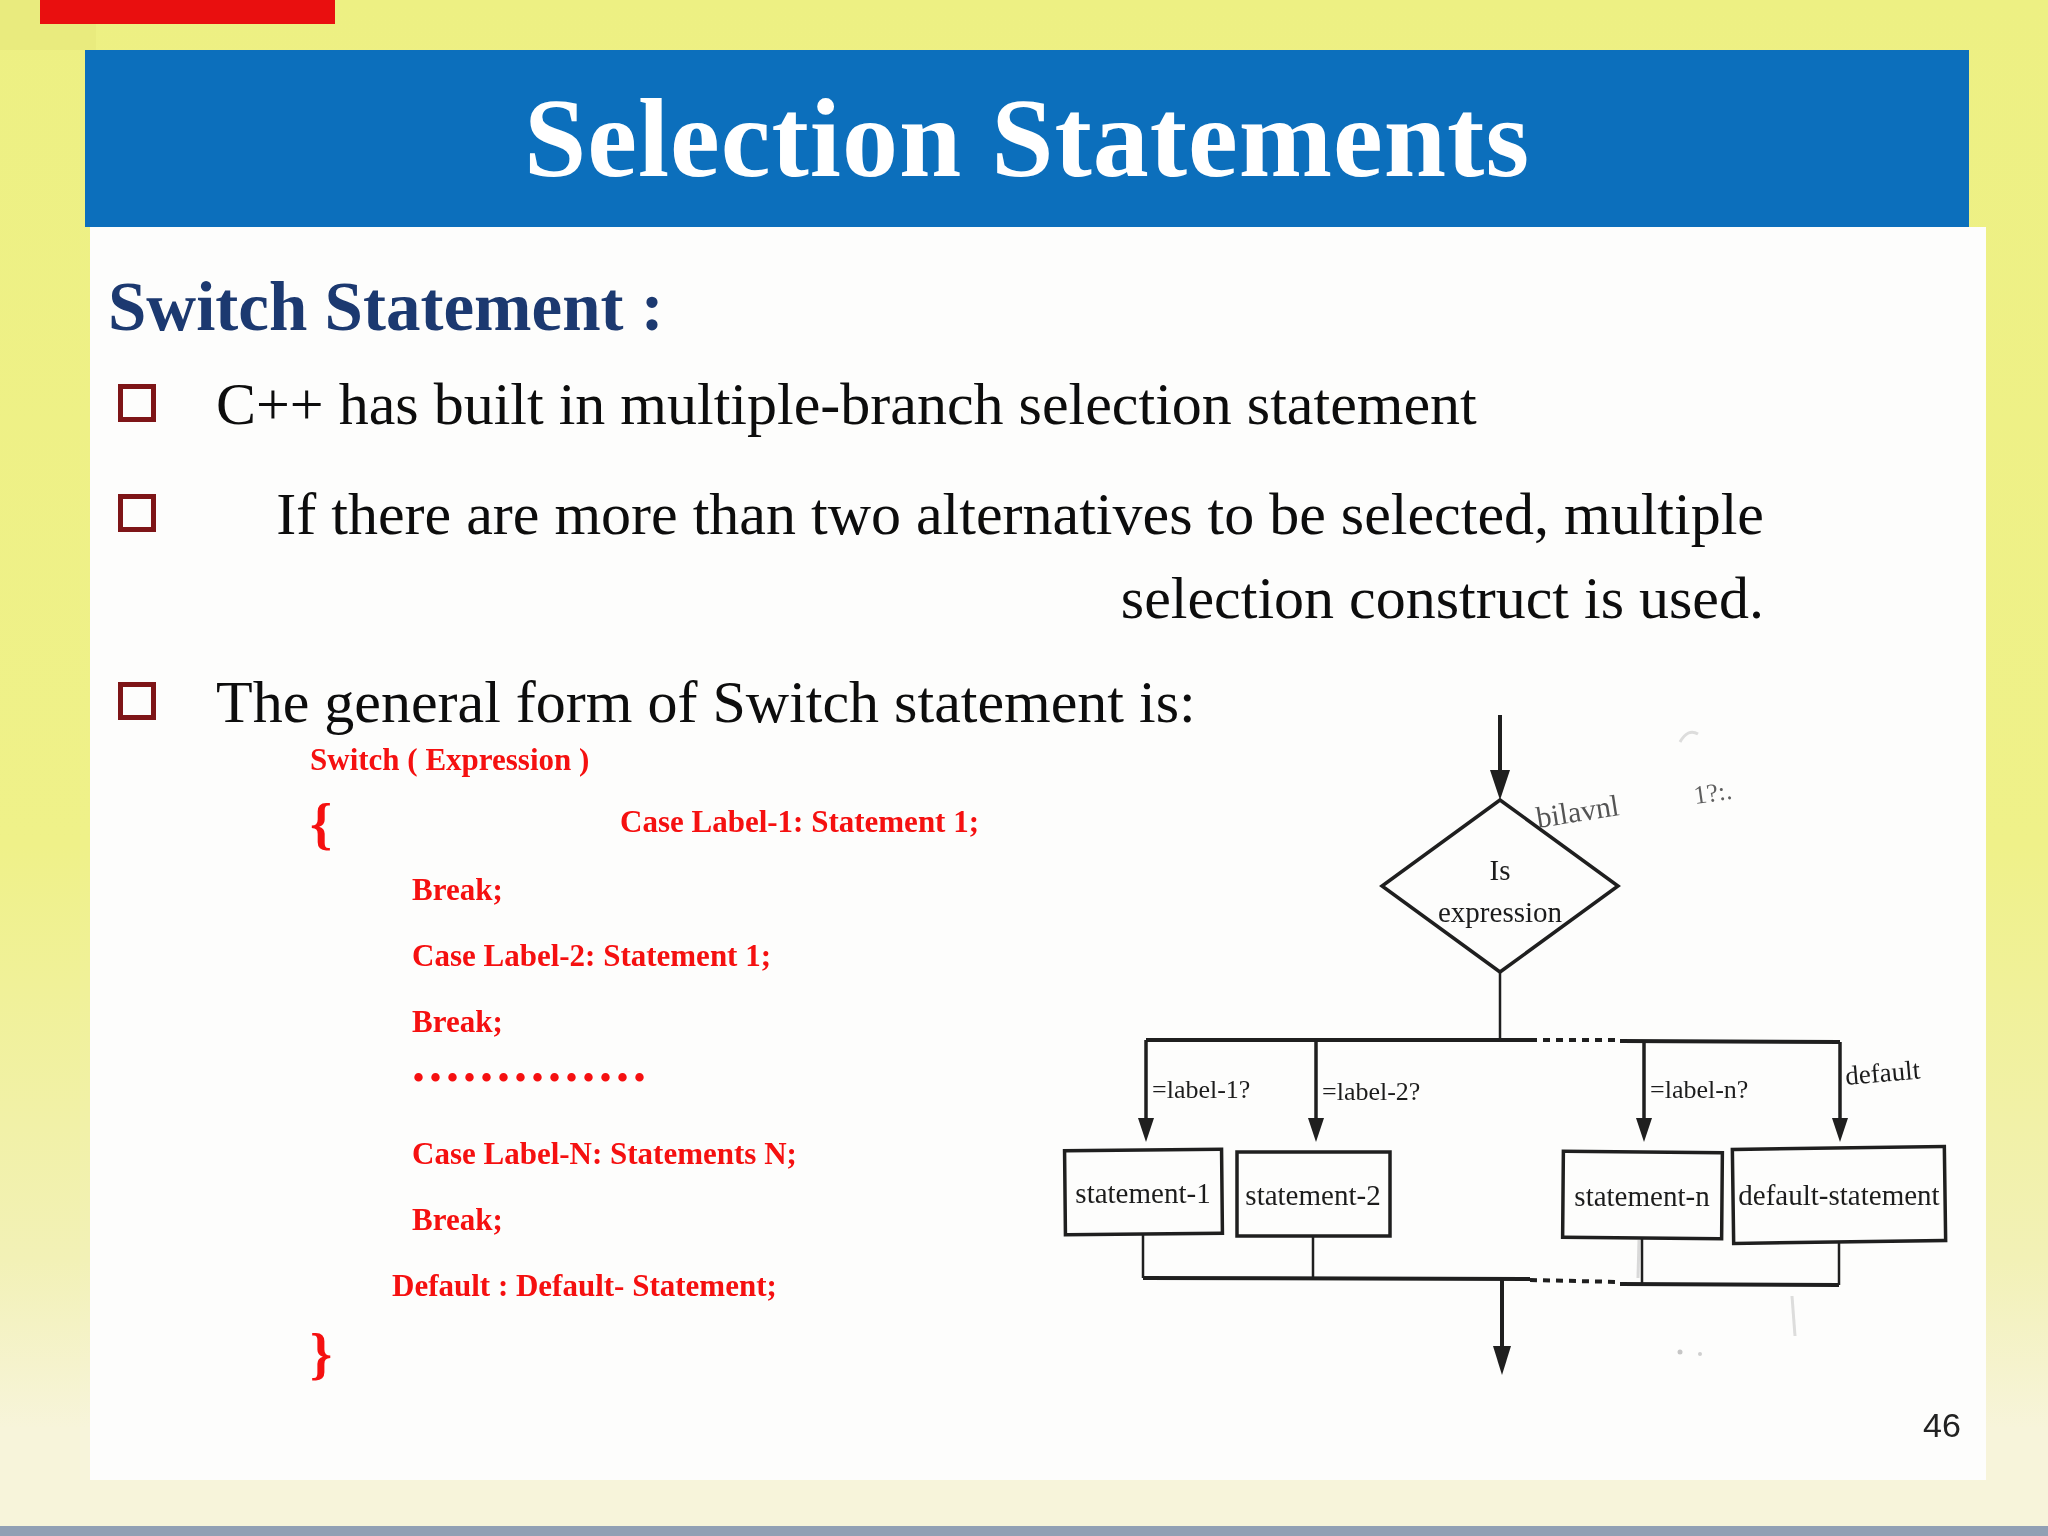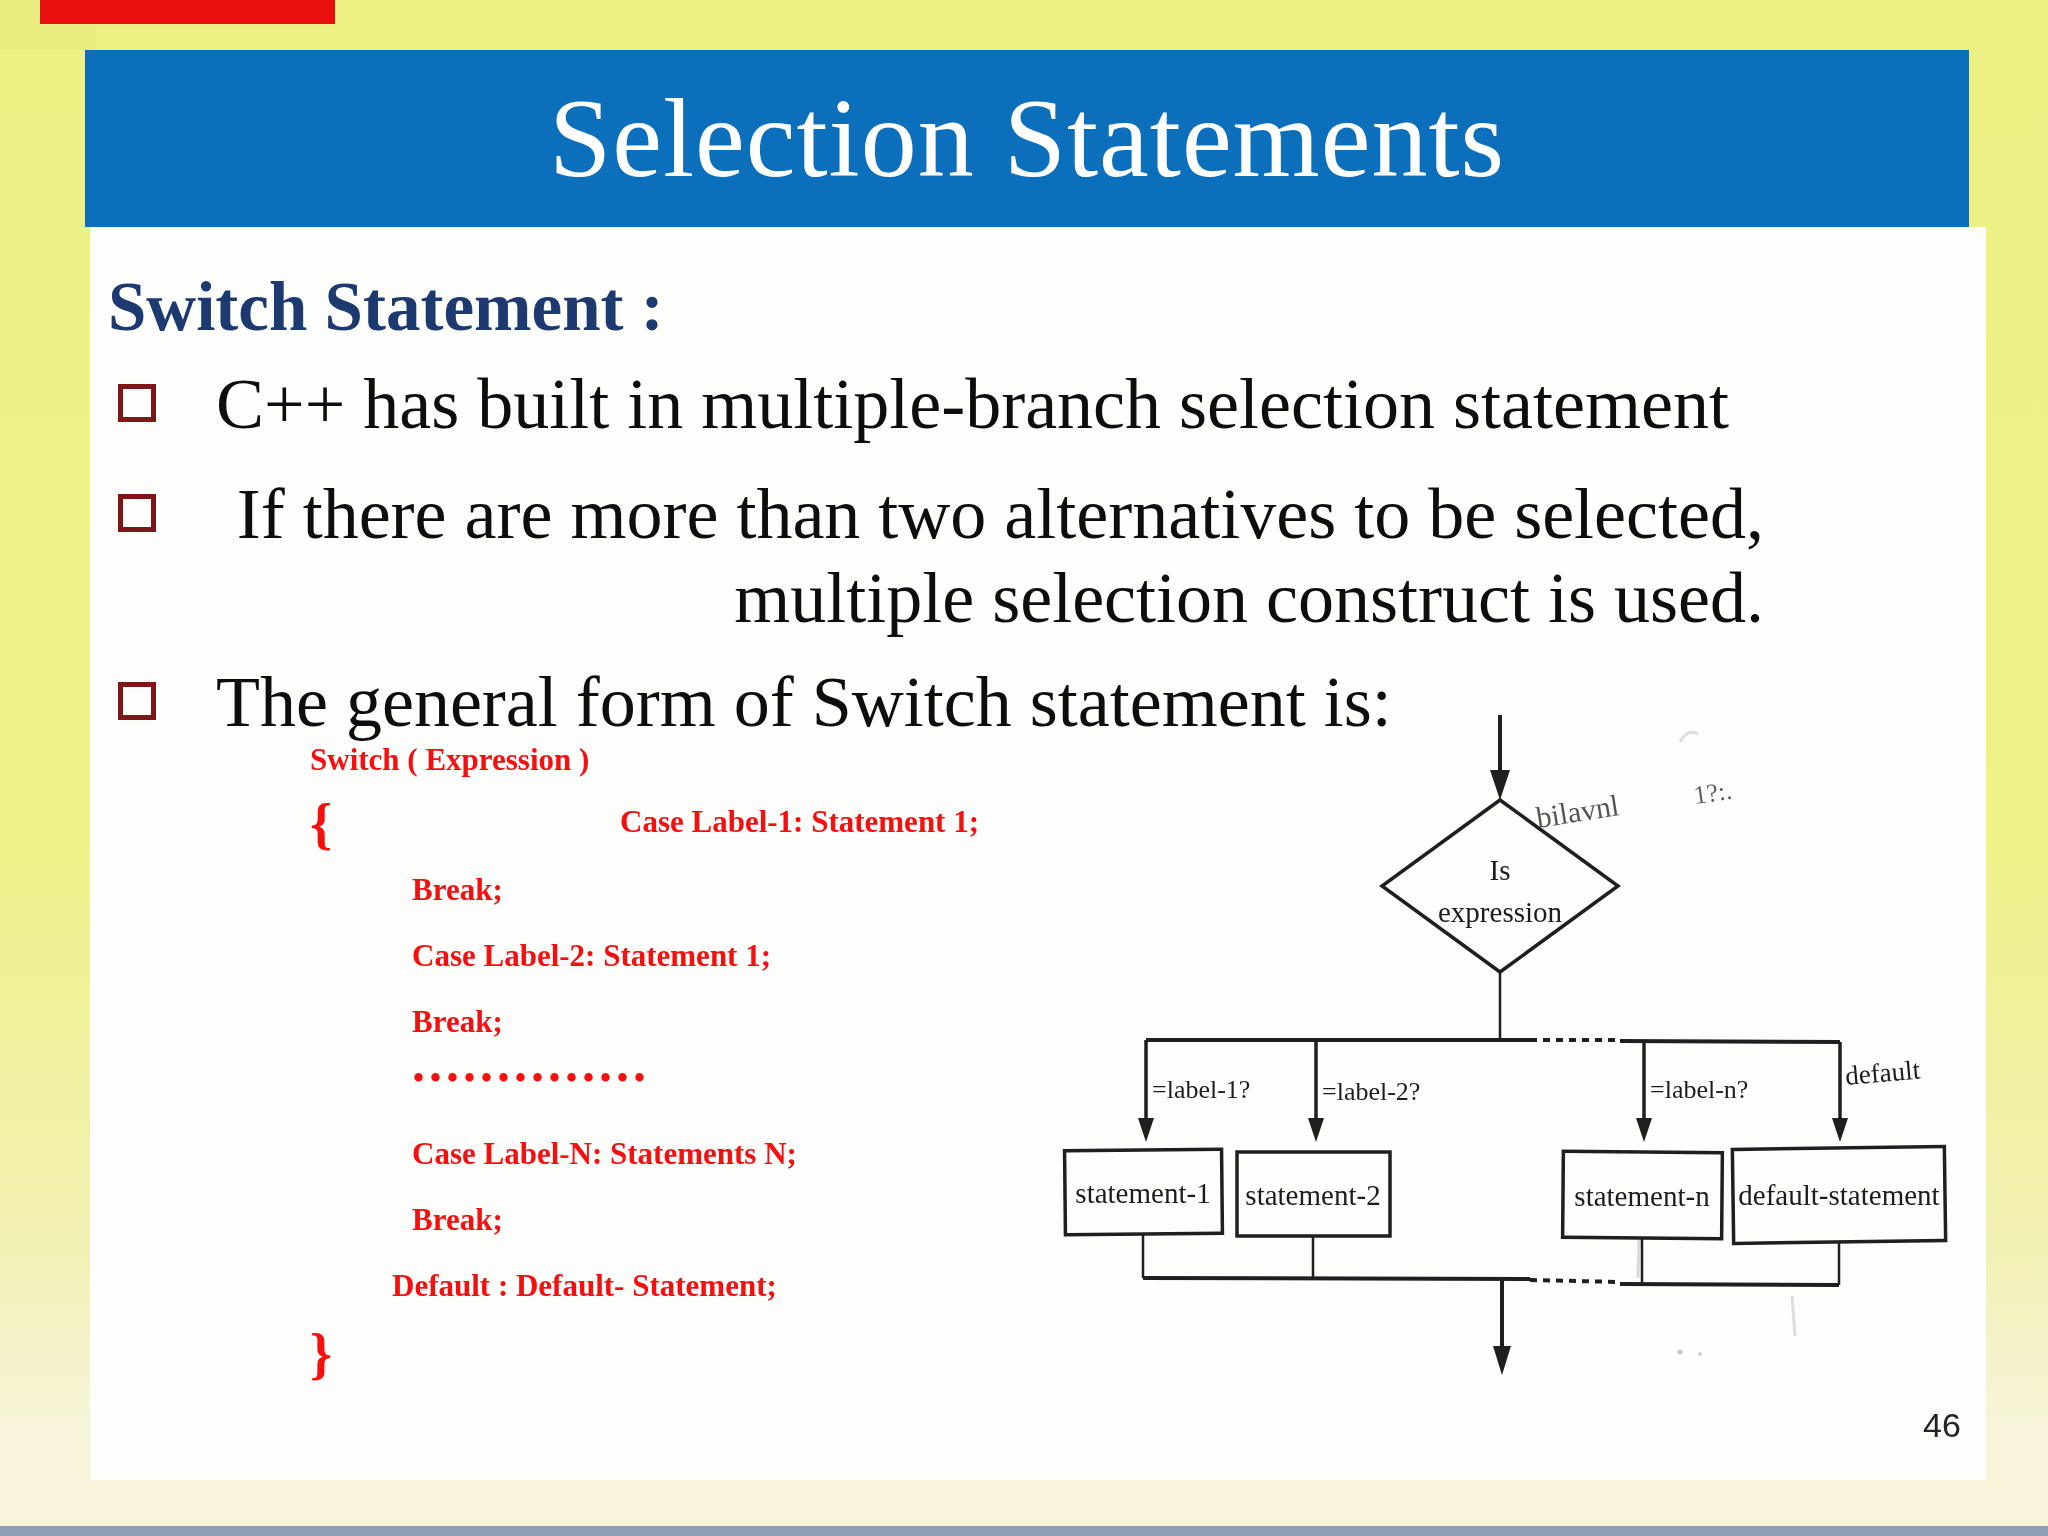--- a/index.html
+++ b/index.html
@@ -9,29 +9,29 @@
     font-family:"Liberation Serif", serif;
   }
   .abs{position:absolute;}
   .corner-patch{left:0;top:0;width:96px;height:50px;background:#e7ea7c;opacity:.75;}
   .red-strip{left:40px;top:0;width:295px;height:24px;background:#e90f0f;}
   .title-bar{
     left:85px;top:50px;width:1884px;height:177px;background:#0c6fbc;
     display:flex;align-items:center;justify-content:center;
   }
   .title-bar .title{
-    color:#ffffff;font-weight:normal;font-size:112px;letter-spacing:1px;white-space:nowrap;
+    color:#ffffff;font-weight:bold;font-size:112px;letter-spacing:1px;white-space:nowrap;
   }
   .content-bg{left:90px;top:227px;width:1896px;height:1253px;background:#fdfdfc;}
   .heading{left:108px;top:268px;font-size:69px;font-weight:bold;color:#1c3970;white-space:nowrap;}
   .bullet-sq{width:28px;height:28px;border:5px solid #7e1517;background:transparent;}
   .b1-sq{left:118px;top:384px;}
   .b2-sq{left:118px;top:494px;}
   .b3-sq{left:118px;top:682px;}
-  .bullet-text{font-size:72px;color:#0d0d0d;line-height:84px;}
+  .bullet-text{font-size:60px;color:#0d0d0d;line-height:84px;}
   .b1-text{left:216px;top:362px;white-space:nowrap;}
   .b2-text{left:204px;top:472px;width:1560px;text-align:right;}
   .b3-text{left:216px;top:660px;white-space:nowrap;}
   .code{font-weight:bold;color:#f51010;font-size:31px;white-space:nowrap;}
   .c-switch{left:310px;top:742px;}
   .c-open{left:310px;top:792px;font-size:56px;}
   .c-case1{left:620px;top:804px;width:440px;overflow:hidden;}
   .c-break1{left:412px;top:872px;}
   .c-case2{left:412px;top:938px;}
   .c-break2{left:412px;top:1004px;}

